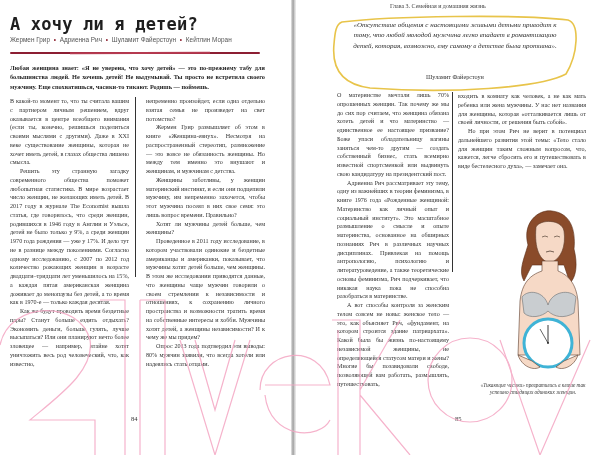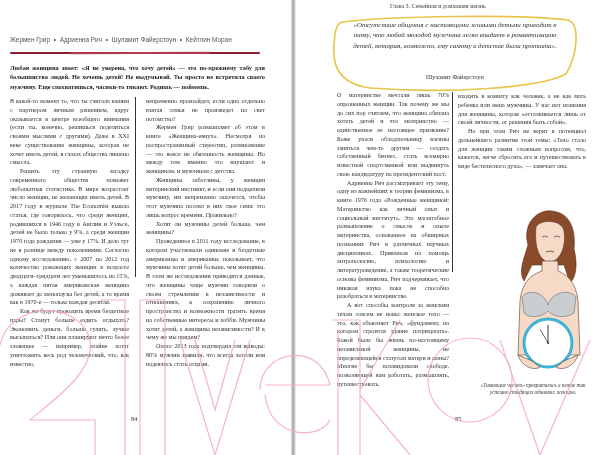--- a/index.html
+++ b/index.html
@@ -56,20 +56,21 @@
              font-style: italic; font-size: 5.2px; line-height: 7px; color: #333; }
 
   .watermark { position: absolute; left: 0; top: 0; width: 600px; height: 455px; pointer-events: none; }
 </style>
 </head>
 <body>
 
 <div class="spread">
 
   <div class="page page-left">
+    <h1 class="title">А хочу ли я детей?</h1>
     <div class="authors">
       <span>Жермен Грир</span>
       <span class="sep">•</span>
       <span>Адриенна Рич</span>
       <span class="sep">•</span>
       <span>Шуламит Файерстоун</span>
       <span class="sep">•</span>
       <span>Кейтлин Моран</span>
     </div>
     <div class="rule"></div>

